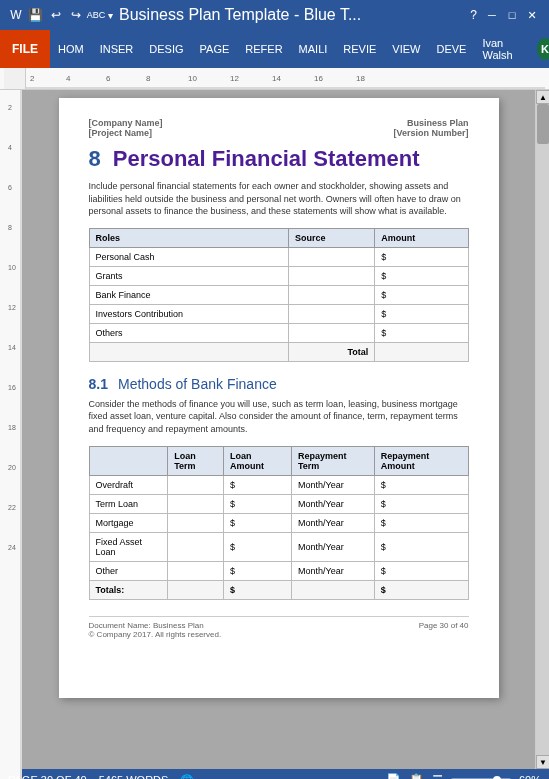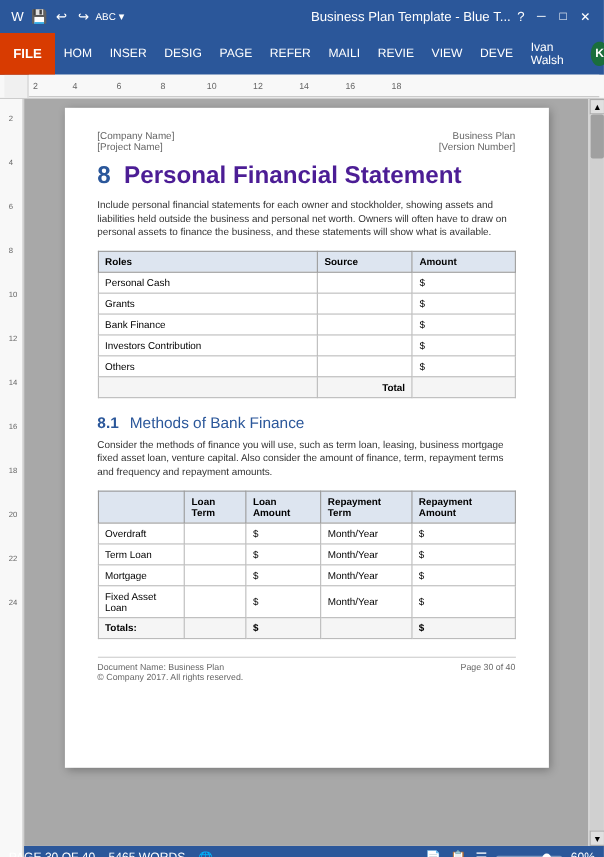--- a/index.html
+++ b/index.html
@@ -9,21 +9,21 @@
     .title-bar {
       background: #2b579a;
       height: 30px;
       display: flex;
       align-items: center;
       padding: 0 8px;
       gap: 6px;
     }
     .title-bar-icons { display: flex; gap: 4px; align-items: center; }
     .title-icon { width: 16px; height: 16px; display: flex; align-items: center; justify-content: center; font-size: 12px; color: white; }
-    .title-text { flex: 1; text-align: right; color: white; font-size: 12px; }
+    .title-text { flex: 1; text-align: left; color: white; font-size: 16px; }
     .window-controls { display: flex; gap: 2px; }
     .win-btn { width: 18px; height: 14px; border: none; background: transparent; color: white; font-size: 11px; cursor: pointer; display: flex; align-items: center; justify-content: center; }
 
     
     .ribbon { background: #2b579a; }
     .tab-file {
       background: #d83b01;
       color: white;
       padding: 19px 12px;
       font-size: 12px;
@@ -55,21 +55,21 @@
     .content-area { flex: 1; background: #a8a8a8; overflow: auto; padding: 10px; }
     .scroll-right { width: 14px; background: #f0f0f0; border-left: 1px solid #ccc; display: flex; flex-direction: column; }
     .scroll-btn { width: 14px; height: 14px; background: #e0e0e0; border: 1px solid #aaa; display: flex; align-items: center; justify-content: center; font-size: 8px; cursor: pointer; }
     .scroll-track { flex: 1; background: #d0d0d0; }
     .scroll-thumb { width: 12px; height: 40px; background: #a0a0a0; margin: 0 1px; border-radius: 2px; }
 
     
     .page { background: white; width: 440px; min-height: 600px; margin: 0 auto; padding: 20px 30px; box-shadow: 2px 2px 8px rgba(0,0,0,0.3); }
 
     
-    .doc-header { display: flex; justify-content: space-between; font-size: 9px; color: #666; margin-bottom: 8px; }
+    .doc-header { display: flex; justify-content: space-between; font-size: 9px; color: #666; margin-bottom: 8px; font-weight: bold; }
     .doc-header-right { text-align: right; }
 
     
     .section-number { font-size: 22px; color: #2b579a; font-weight: bold; margin-right: 12px; }
     .section-title { font-size: 22px; color: #4c1d95; font-weight: bold; }
     .section-heading { display: flex; align-items: baseline; margin-bottom: 8px; }
 
     
     .body-text { font-size: 9px; color: #333; line-height: 1.4; margin-bottom: 10px; }
 
@@ -280,20 +280,27 @@
             <td>Month/Year</td>
             <td>$</td>
           </tr>
           <tr>
             <td>Fixed Asset Loan</td>
             <td></td>
             <td>$</td>
             <td>Month/Year</td>
             <td>$</td>
           </tr>
+          <tr>
+            <td>Other</td>
+            <td></td>
+            <td>$</td>
+            <td>Month/Year</td>
+            <td>$</td>
+          </tr>
           <tr class="total-row">
             <td>Totals:</td>
             <td></td>
             <td>$</td>
             <td></td>
             <td>$</td>
           </tr>
         </tbody>
       </table>
 

